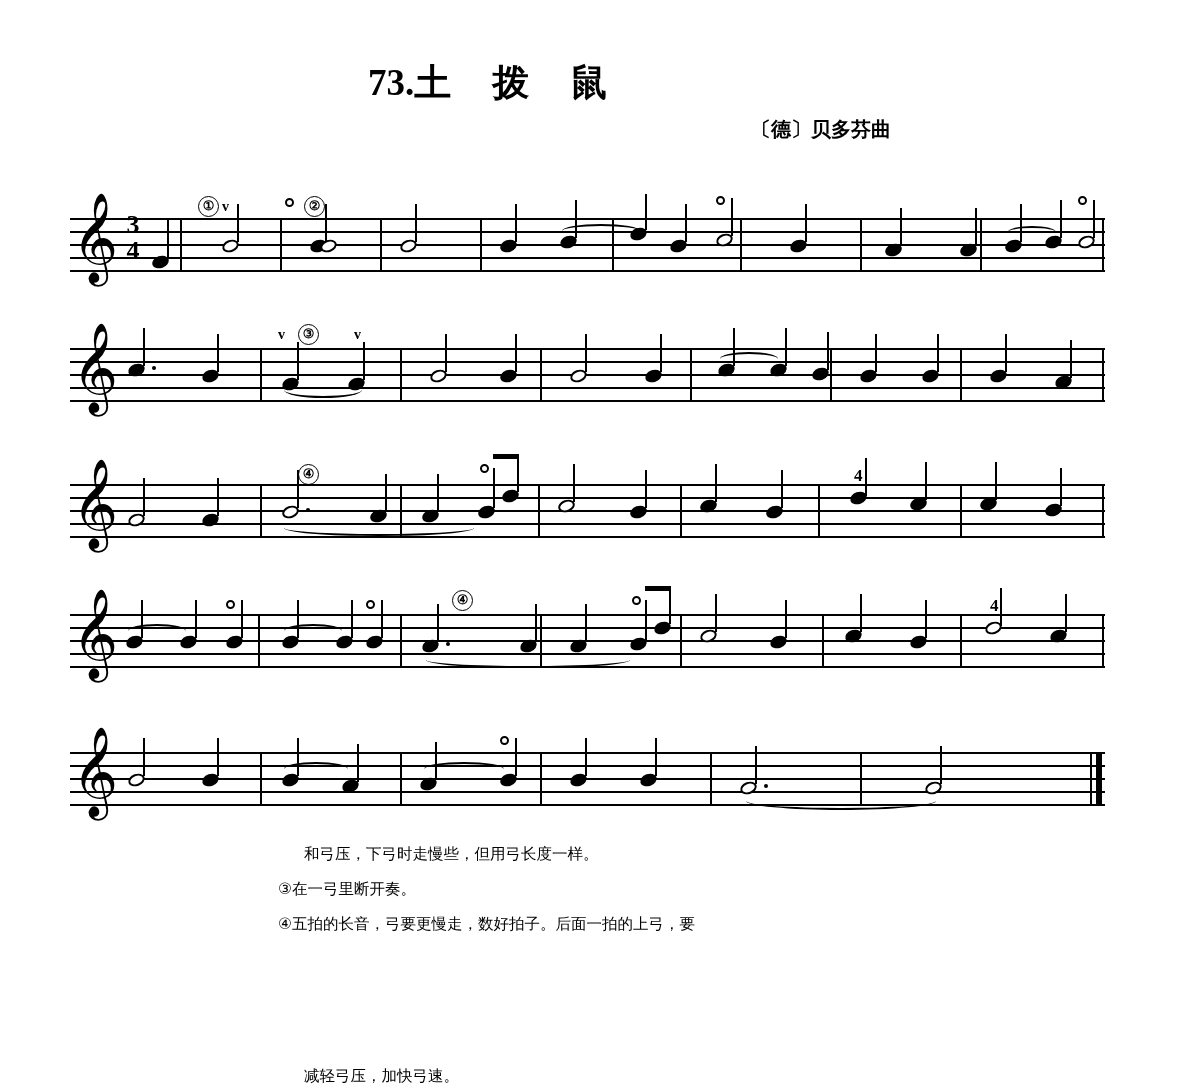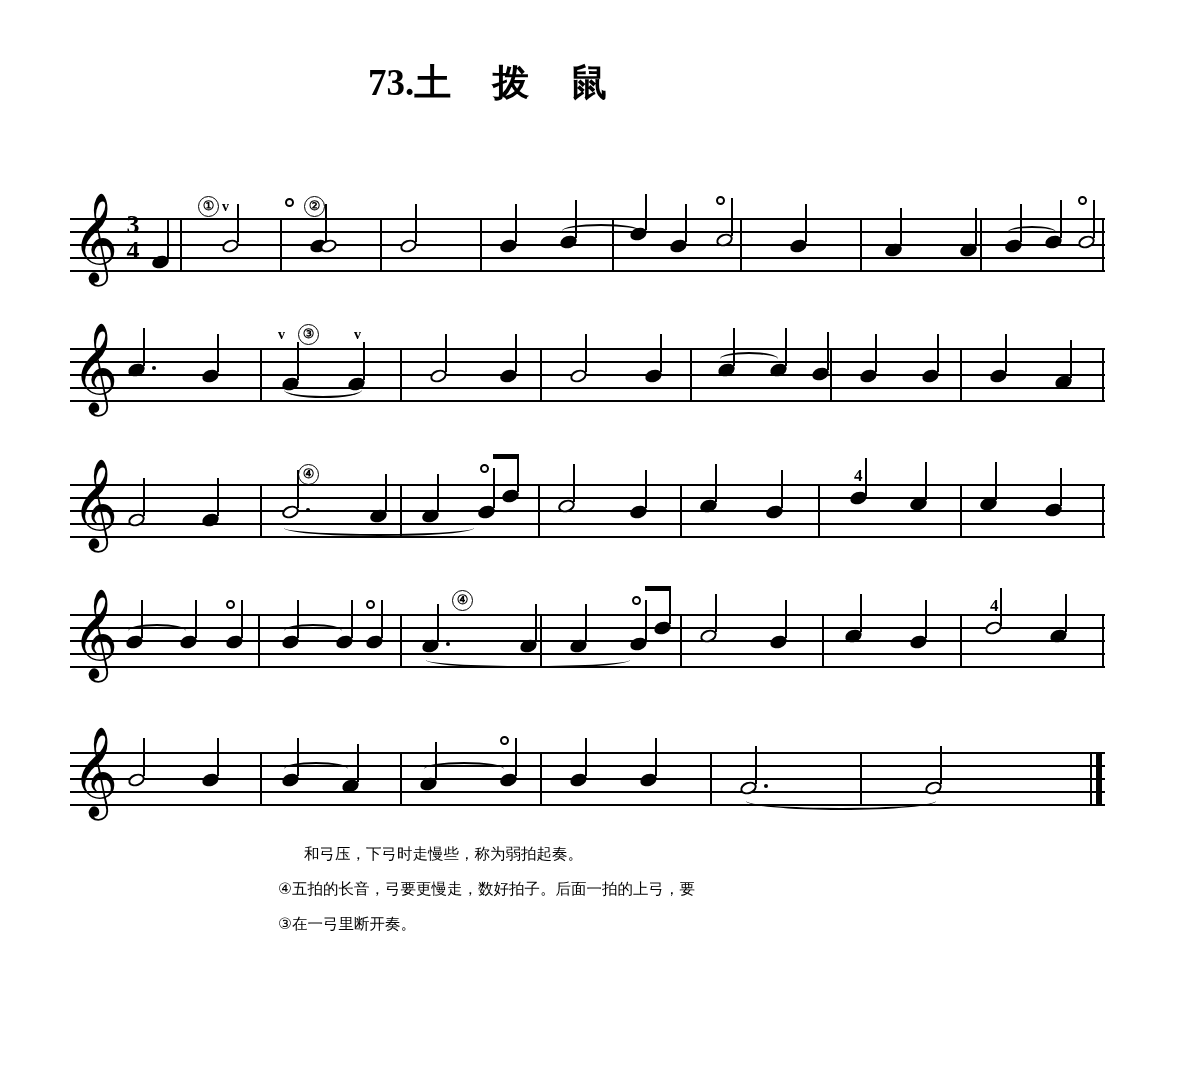--- a/index.html
+++ b/index.html
@@ -108,20 +108,21 @@
 </head>
 <body>
 
 <div class="page">
 
   <div class="title">
     <span class="num">73.</span><span>土　拨　鼠</span>
   </div>
 
   <div class="composer">
+    <div class="line1">〔德〕贝多芬曲</div>
   </div>
 
   <div class="system" style="top:196px;">
     <div class="staff">
       <div class="ln"></div>
         <div class="ln"></div>
         <div class="ln"></div>
         <div class="ln"></div>
         <div class="ln"></div>
     </div>
@@ -431,18 +432,21 @@
     <div class="nh open" style="left:670px;top:52px;"></div>
       <div class="stem" style="left:685px;top:16px;height:38px;"></div>
     <div class="dot" style="left:694px;top:54px;"></div>
 
     <div class="nh open" style="left:855px;top:52px;"></div>
       <div class="stem" style="left:870px;top:16px;height:38px;"></div>
     <div class="slur under" style="left:676px;top:62px;width:190px;height:16px;"></div>
   </div>
 
   <div class="notes">
-    <p class="ind">和弓压，下弓时走慢些，称为弱拍起奏。</p>
+    <p class="ind">和弓压，下弓时走慢些，但用弓长度一样。</p>
+    <p>③在一弓里断开奏。</p>
     <p>④五拍的长音，弓要更慢走，数好拍子。后面一拍的上弓，要</p>
-    <p>③在一弓里断开奏。</p>
+  </div>
+  <div class="cut">
+    <span style="display:inline-block;padding-left:26px;">减轻弓压，加快弓速。</span>
   </div>
 
 </div>
 
 </body></html>

